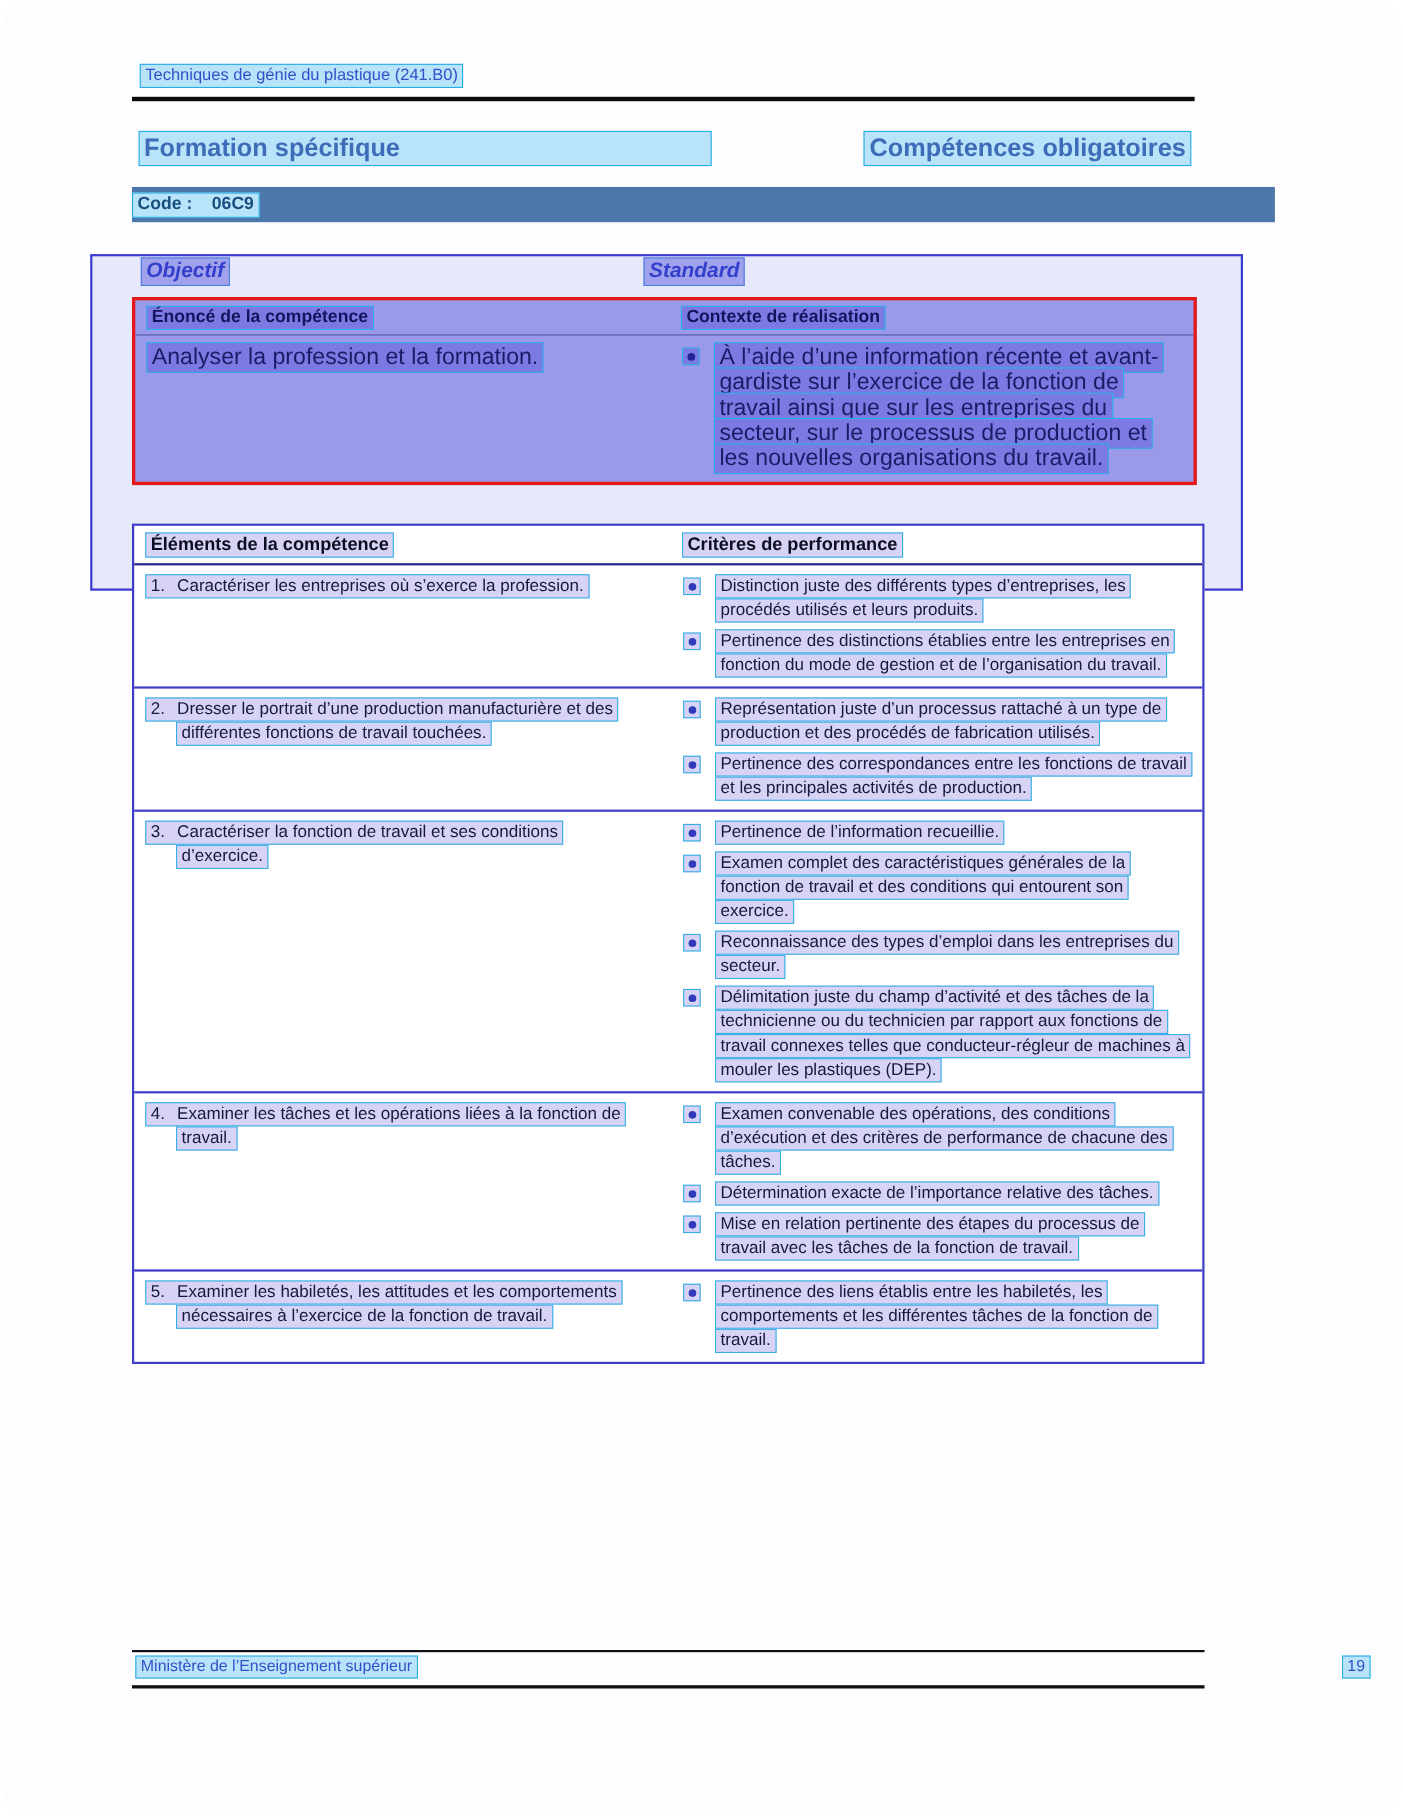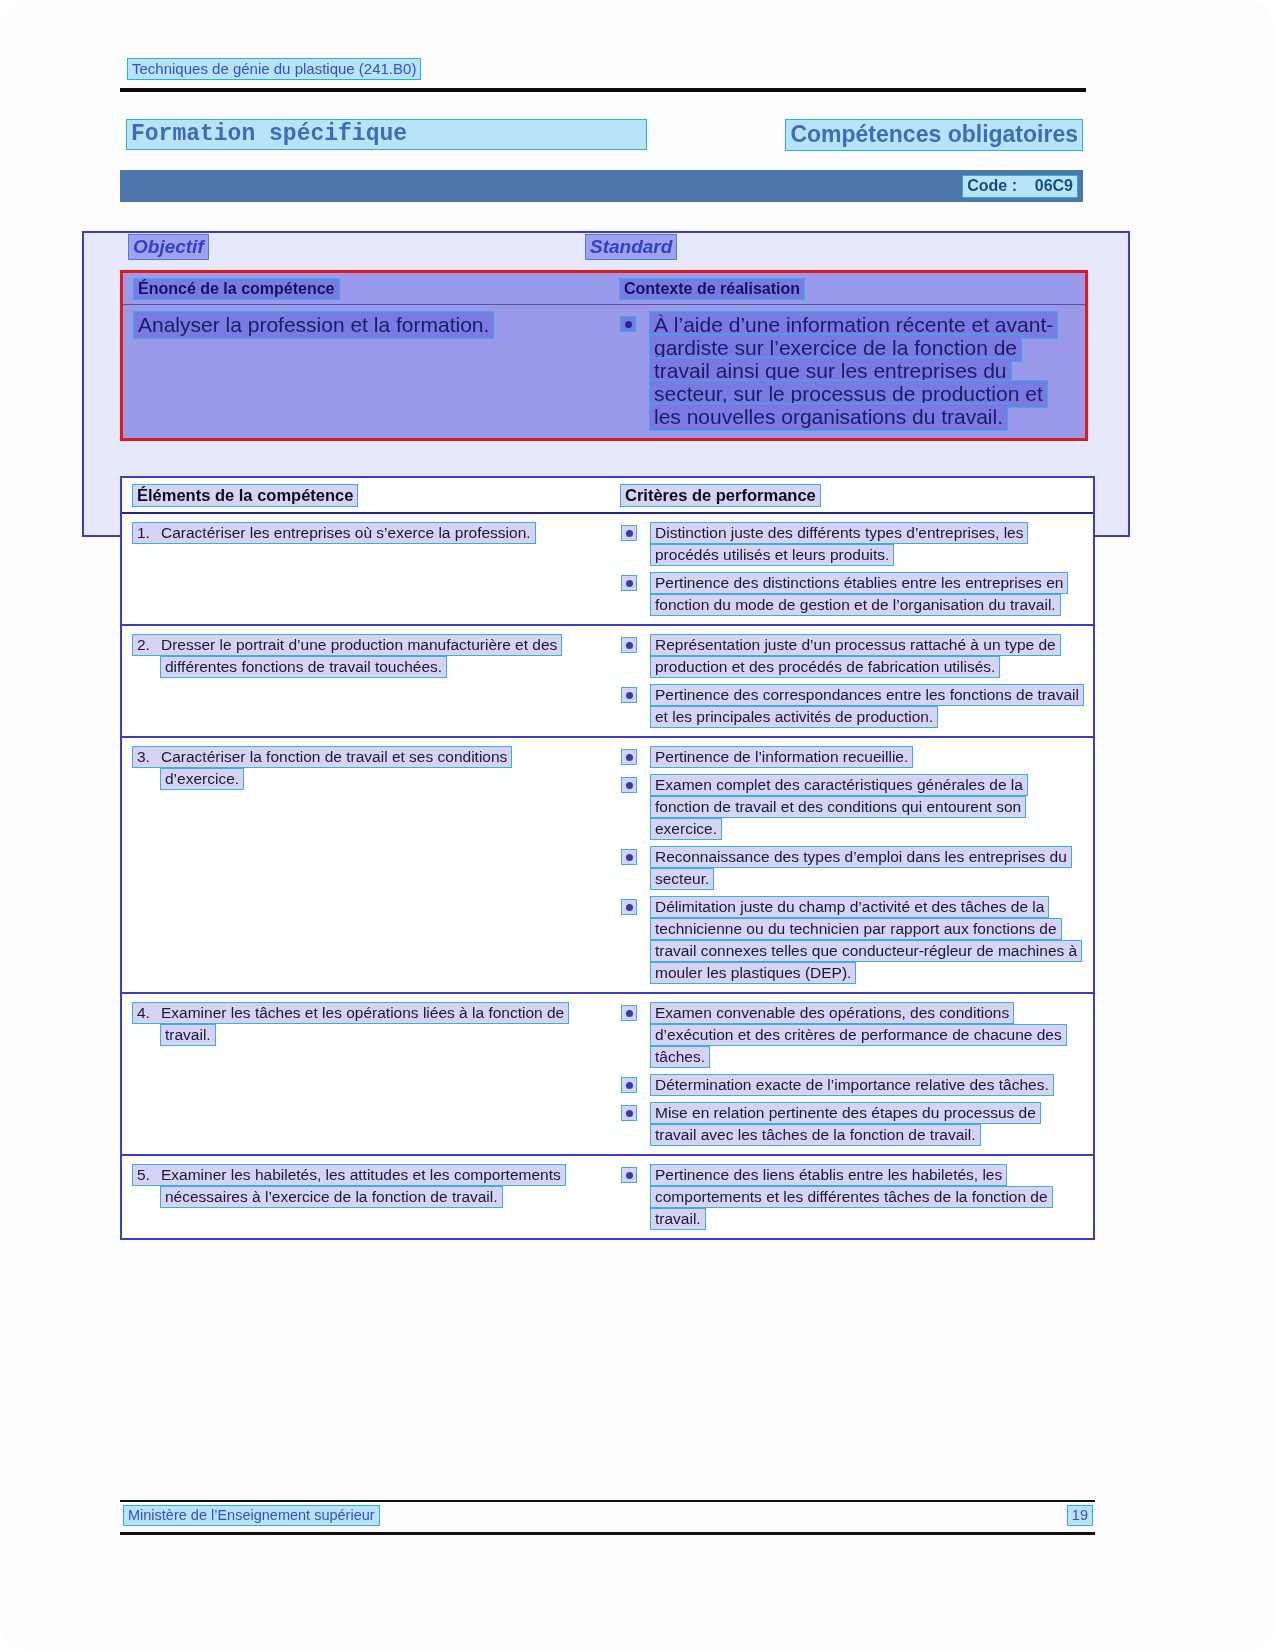--- a/index.html
+++ b/index.html
@@ -37,28 +37,28 @@
     position: absolute; left: 120px; top: 88px;
     width: 966px; height: 4px; background: #0b0b0b;
   }
 
   
   .section-row {
     position: absolute; left: 126px; top: 119px; width: 957px;
     display: flex; align-items: flex-start;
   }
   .sec-title { font-size: 23px; font-weight: bold; color: #3d6cb8; }
-  .sec-left  { width: 521px; font-family: Liberation Mono, monospace; }
+  .sec-left  { width: 521px; }
   .sec-right { margin-left: auto; text-align: right; }
 
   
   .banner {
     position: absolute; left: 120px; top: 170px;
-    width: 963px; height: 32px; background: #4d77aa;
-    display: flex; align-items: center; justify-content: flex-end;
+    width: 1039px; height: 32px; background: #4d77aa;
+    display: flex; align-items: center; 
     padding-right: 5px;
   }
   .code-text { font-size: 16px; font-weight: bold; color: #164e7e; }
 
   
   .objstd-box {
     position: absolute; left: 82px; top: 231px;
     width: 1048px; height: 306px;
     border: 2px solid #3a3ad0;
     background: rgba(172, 182, 240, 0.28);
@@ -125,21 +125,21 @@
   .el-text { padding-left: 28px; text-indent: -28px; padding-right: 34px; }
   .num { display: inline-block; width: 24px; text-indent: 0; }
   .cr-cell { padding-right: 2px; }
 
   
   .footer-rule-top {
     position: absolute; left: 120px; top: 1500px;
     width: 975px; height: 2px; background: #101010;
   }
   .footer-row {
-    position: absolute; left: 123px; top: 1505px; width: 970px;
+    position: absolute; left: 123px; top: 1505px; width: 1123px;
     display: flex; justify-content: space-between;
     font-size: 14.5px; color: #3550c8;
   }
   .footer-rule-bottom {
     position: absolute; left: 120px; top: 1532px;
     width: 975px; height: 3px; background: #101010;
   }
 </style>
 </head>
 <body>

